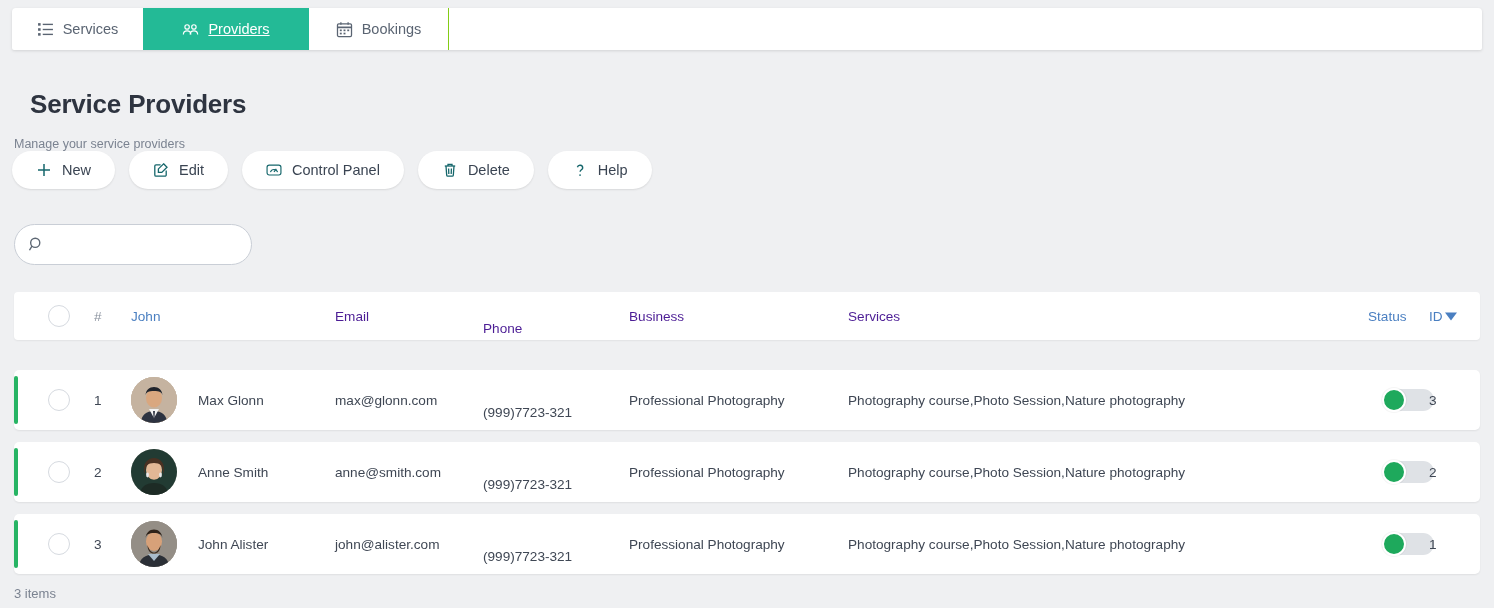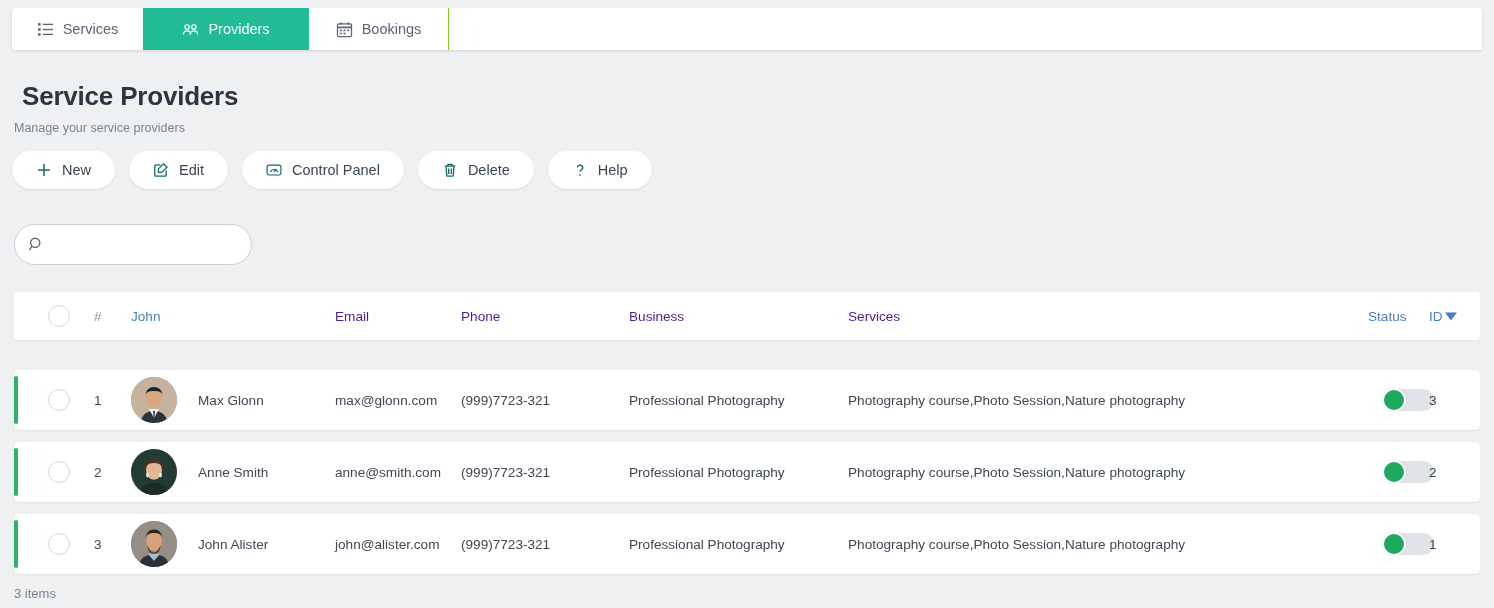--- a/index.html
+++ b/index.html
@@ -26,29 +26,29 @@
     padding: 0 24px;
     font-size: 14.5px;
     color: #5a6472;
     cursor: pointer;
     border-right: 1px solid #84cc16;
     user-select: none;
   }
   .tab:nth-child(1) { min-width: 131px; border-right: none;}
   .tab:nth-child(2) { min-width: 166px; border-right: none;}
   .tab:nth-child(3) { min-width: 140px; }
-  .tab.active { background: #23ba96; color: #ffffff; }
+  .tab.active { background: #23ba96; color: #ffffff; text-decoration: underline; }
   .tab .ticon { display: inline-flex; width: 17px; height: 17px; }
   .tab .ticon svg { width: 100%; height: 100%; }
 
   
   .page-head { position: absolute; left: 14px; top: 72px; }
   .page-title {
     font-size: 26px; font-weight: bold; color: #2e3440;
-    letter-spacing: -0.2px; margin: 8px; line-height: 32px;
+    letter-spacing: -0.2px; margin: 16px; line-height: 32px;
   }
   .page-sub {
     font-size: 12.5px; color: #7b8391; margin: 3px 0 0 0; line-height: 16px;
   }
 
   
   .toolbar {
     position: absolute; left: 12px; top: 151px;
     display: flex; gap: 14px;
   }
@@ -136,21 +136,21 @@
     border-radius: 4px;
     box-shadow: 0 1px 2px rgba(0,0,0,0.06);
   }
   .rowgrid { position: relative; width: 100%; height: 100%; }
   .cell { position: absolute; top: 50%; transform: translateY(-50%); font-size: 13.6px; }
 
   .c-check { left: 34px; }
   .c-num   { left: 80px; }
   .c-name  { left: 117px; }
   .c-email { left: 321px; }
-  .c-phone { left: 447px; }
+  .c-phone { left: 469px; margin-top: 12px; }
   .c-biz   { left: 615px; }
   .c-serv  { left: 834px; }
   .c-status{ left: 1354px; }
   .c-id    { left: 1415px; }
 
   .hdr-gray { color: #4c1d95; }
   .hdr-link { color: #4a7fc1; cursor: pointer; }
   .hdr-hash { color: #8a929e; }
 
   .radio {

